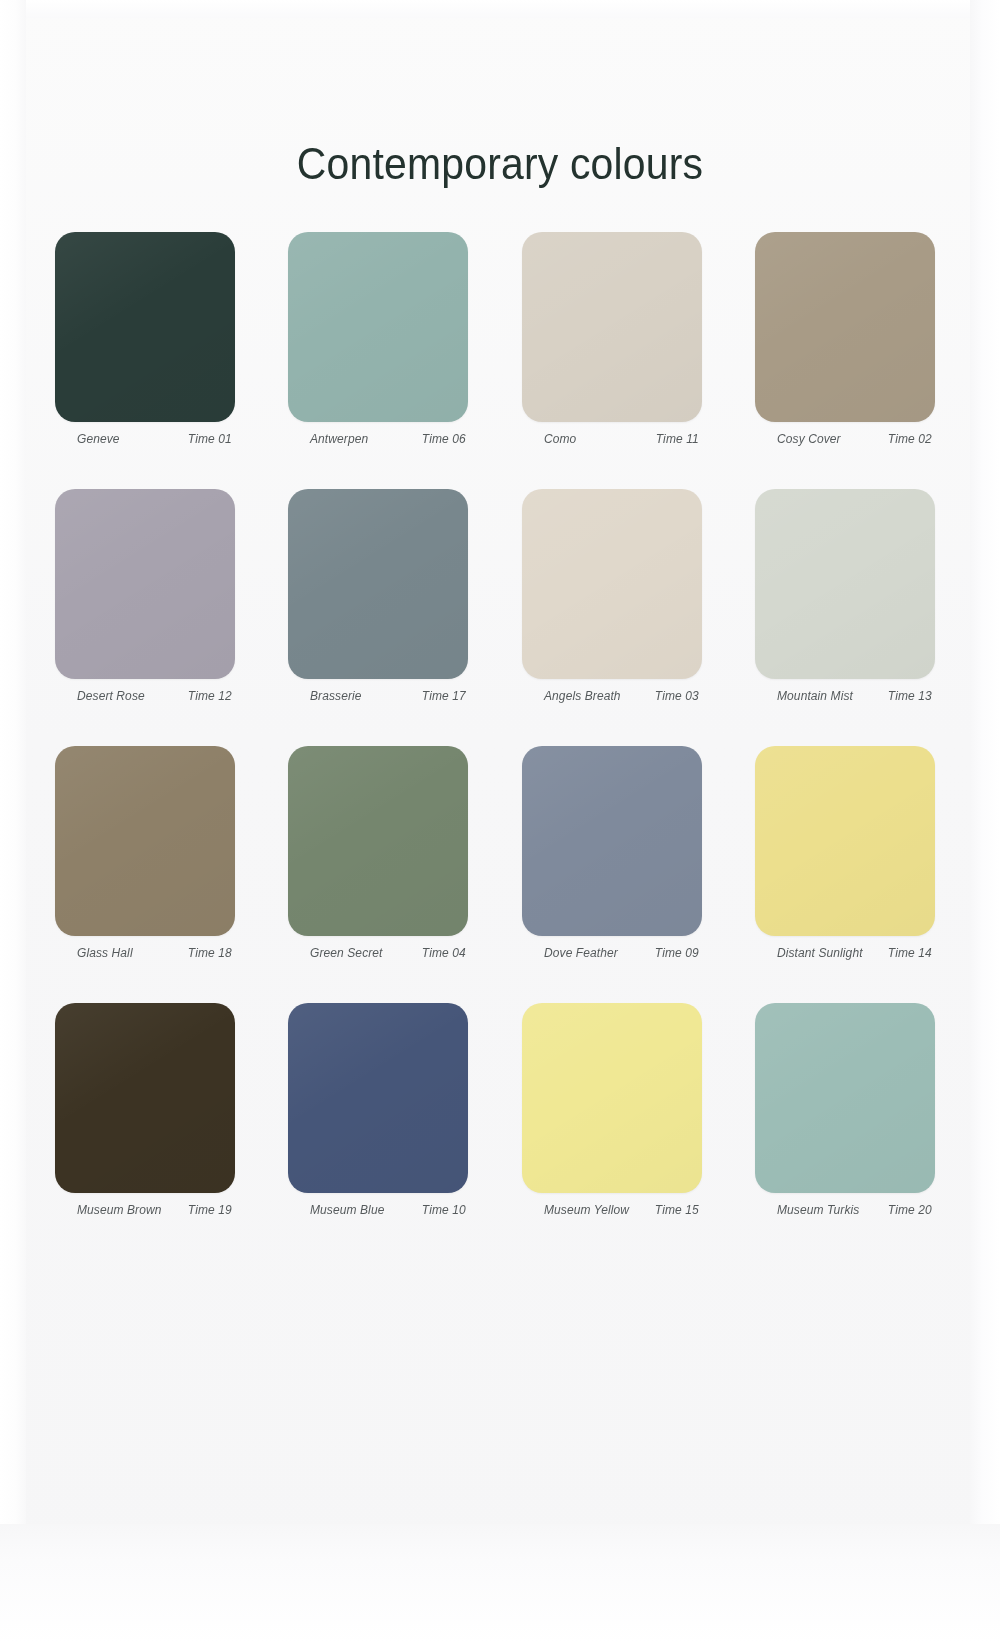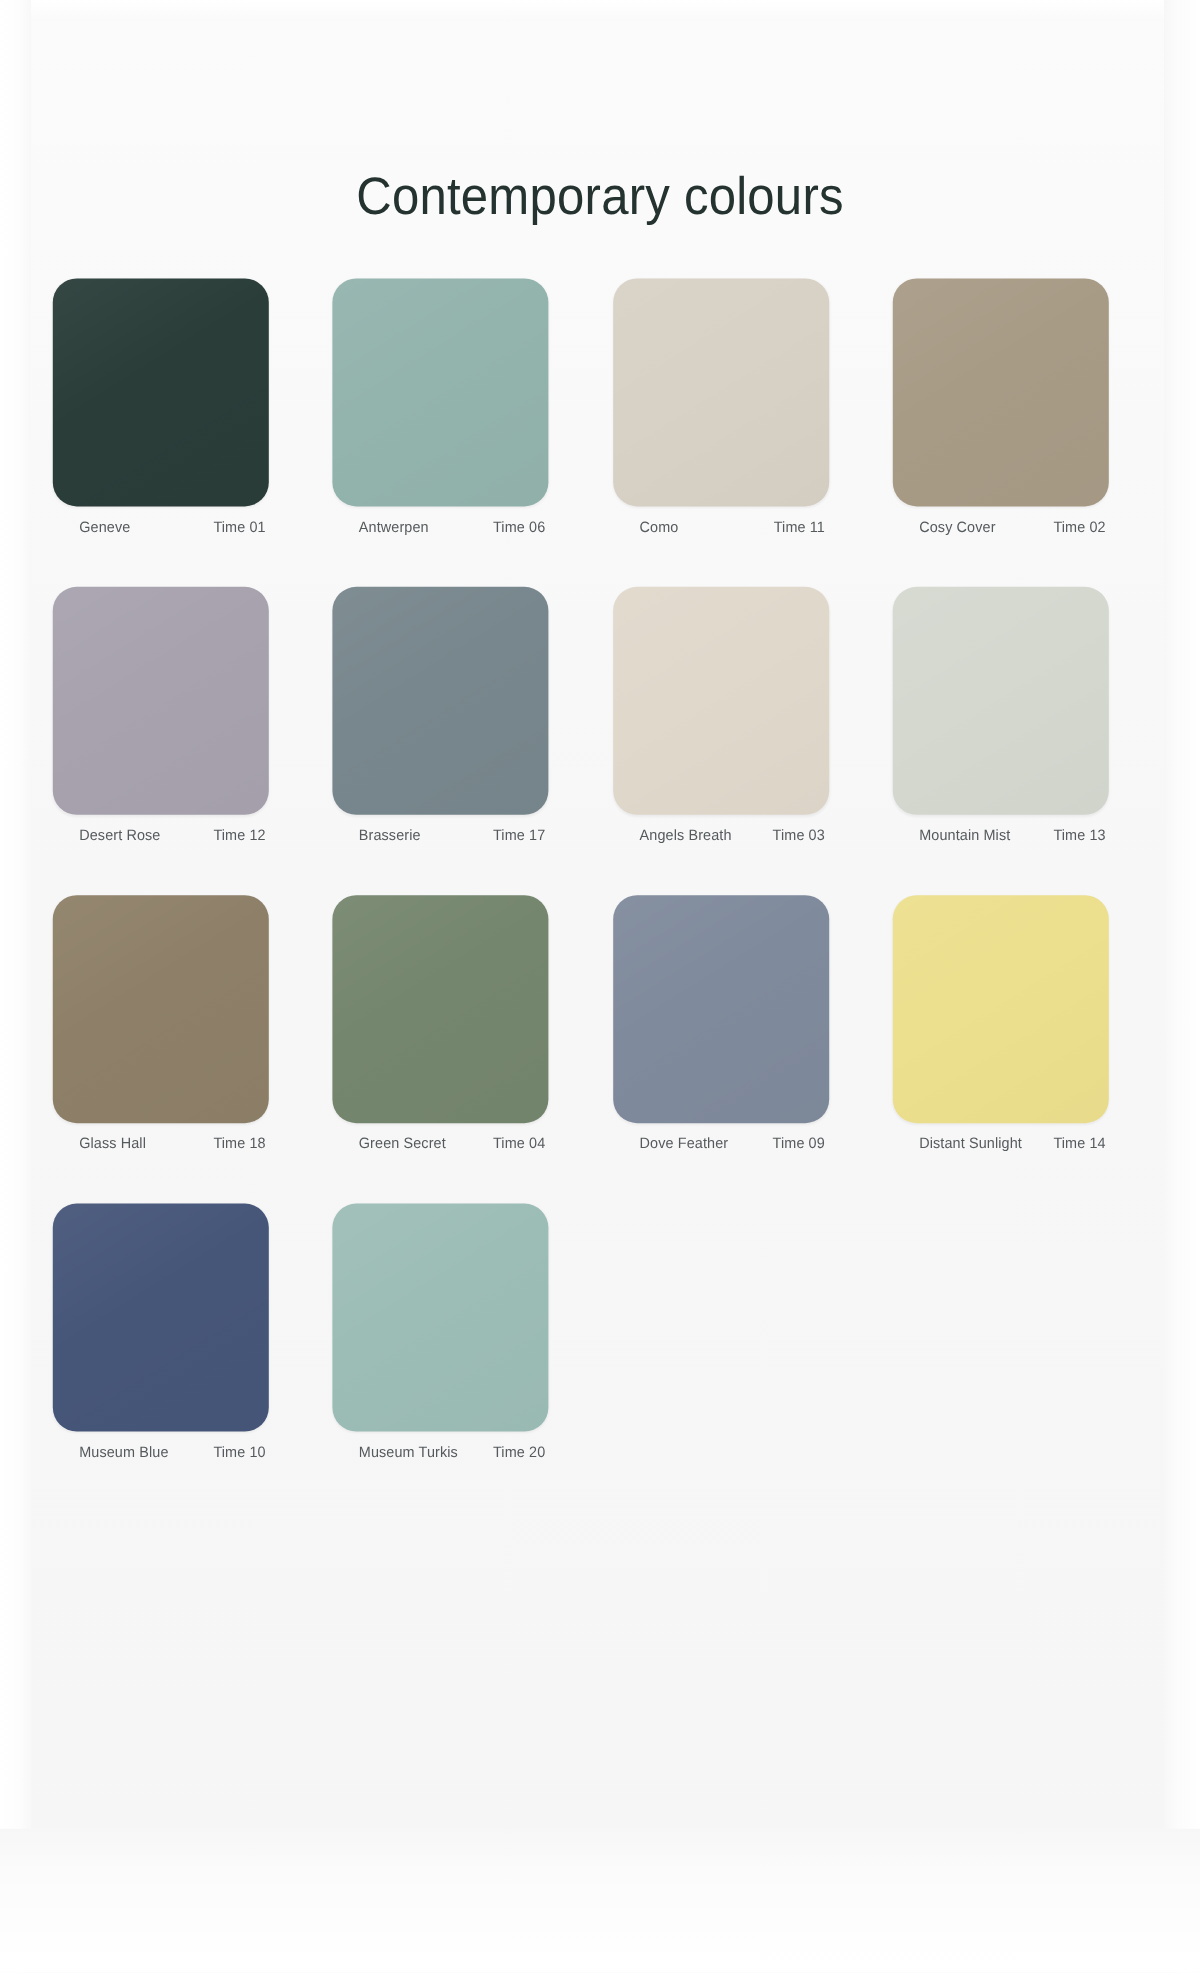--- a/index.html
+++ b/index.html
@@ -57,27 +57,28 @@
     font-size: 44px;
     font-weight: 400;
     letter-spacing: 0.2px;
     color: #24332f;
     transform: scaleX(0.93);
     white-space: nowrap;
   }
 
   #grid {
     position: absolute;
-    left: 44px;
+    left: 55px;
     top: 232px;
     width: 880px;
     display: grid;
     grid-template-columns: repeat(4, 180px);
     column-gap: 53.3px;
     row-gap: 39px;
+    font-style: italic;
   }
 
   .swatch-cell {
     width: 180px;
   }
   .swatch-chip {
     width: 180px;
     height: 190px;
     border-radius: 20px;
     position: relative;
@@ -198,26 +199,40 @@
       </div>
     </div>
     <div class="swatch-cell">
       <div class="swatch-chip" style="background: rgb(236, 223, 141);"></div>
       <div class="swatch-labels">
         <span class="swatch-name">Distant Sunlight</span>
         <span class="swatch-code">Time 14</span>
       </div>
     </div>
     <div class="swatch-cell">
+      <div class="swatch-chip" style="background: rgb(60, 51, 35);"></div>
+      <div class="swatch-labels">
+        <span class="swatch-name">Museum Brown</span>
+        <span class="swatch-code">Time 19</span>
+      </div>
+    </div>
+    <div class="swatch-cell">
       <div class="swatch-chip" style="background: rgb(70, 86, 121);"></div>
       <div class="swatch-labels">
         <span class="swatch-name">Museum Blue</span>
         <span class="swatch-code">Time 10</span>
       </div>
     </div>
     <div class="swatch-cell">
+      <div class="swatch-chip" style="background: rgb(240, 232, 148);"></div>
+      <div class="swatch-labels">
+        <span class="swatch-name">Museum Yellow</span>
+        <span class="swatch-code">Time 15</span>
+      </div>
+    </div>
+    <div class="swatch-cell">
       <div class="swatch-chip" style="background: rgb(156, 189, 182);"></div>
       <div class="swatch-labels">
         <span class="swatch-name">Museum Turkis</span>
         <span class="swatch-code">Time 20</span>
       </div>
     </div>
   </div>
 
 </body></html>

